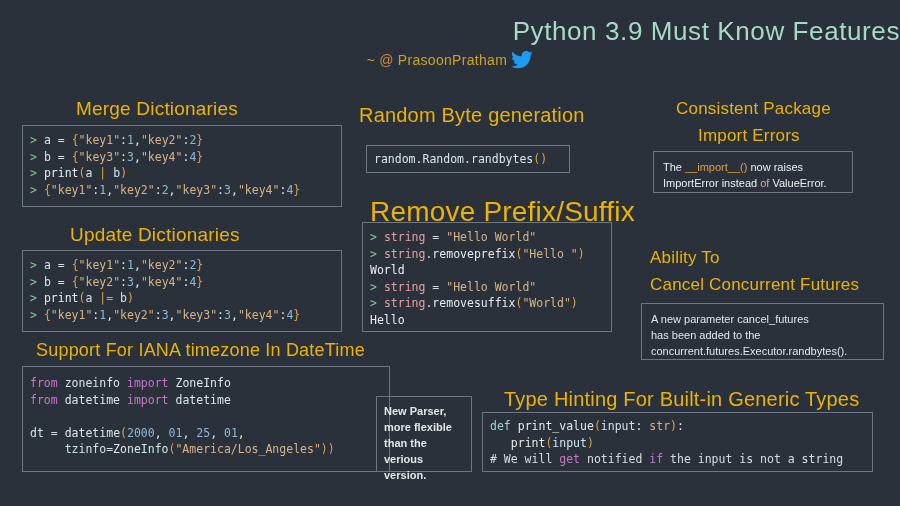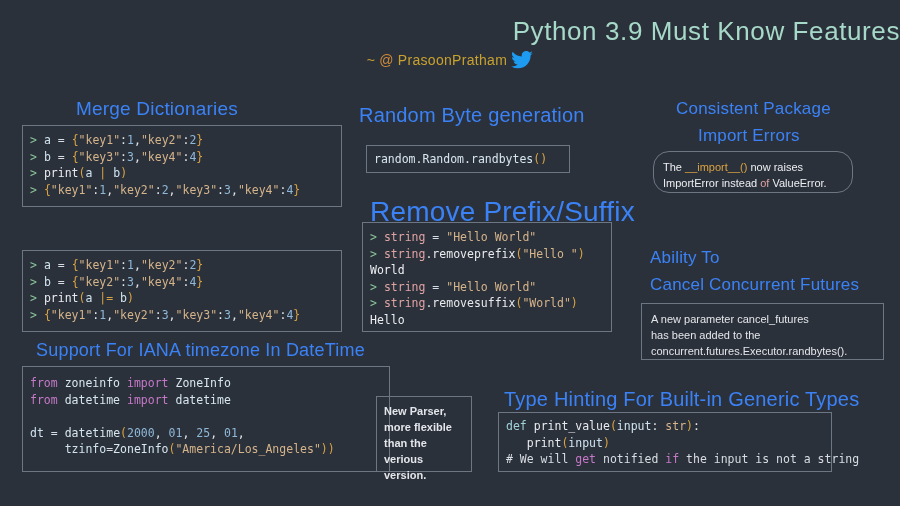--- a/index.html
+++ b/index.html
@@ -50,21 +50,21 @@
   .byline .handle { color: #c9a22e; }
   .byline .at { color: #d08a3a; }
   .twitter-bird { display: inline-block; line-height: 0; }
 
   
   .heading {
     position: absolute;
     font-family: "Liberation Sans", sans-serif;
     font-weight: 400;
     font-size: 19px;
-    color: #3b82f6;
+    color: #eab308;
     letter-spacing: 0.2px;
     white-space: nowrap;
   }
   .heading.small { font-size: 17px; }
 
   
   .box {
     position: absolute;
     border: 1px solid #6d7784;
     box-sizing: border-box;
@@ -128,20 +128,21 @@
   </div>
 
   <div class="heading" style="left:76px; top:98px;">Merge Dictionaries</div>
   <div class="box" style="left:22px; top:125px; width:320px; height:82px;">
     <div class="code"><span class="s-prompt">&gt;</span> <span class="s-var">a</span> <span class="s-op">=</span> <span class="s-brace">{</span><span class="s-str">"key1"</span>:<span class="s-num">1</span>,<span class="s-str">"key2"</span>:<span class="s-num">2</span><span class="s-brace">}</span>
 <span class="s-prompt">&gt;</span> <span class="s-var">b</span> <span class="s-op">=</span> <span class="s-brace">{</span><span class="s-str">"key3"</span>:<span class="s-num">3</span>,<span class="s-str">"key4"</span>:<span class="s-num">4</span><span class="s-brace">}</span>
 <span class="s-prompt">&gt;</span> <span class="s-fn">print</span><span class="s-brace">(</span><span class="s-var">a</span> <span class="s-brace">|</span> <span class="s-var">b</span><span class="s-brace">)</span>
 <span class="s-prompt">&gt;</span> <span class="s-brace">{</span><span class="s-str">"key1"</span>:<span class="s-num">1</span>,<span class="s-str">"key2"</span>:<span class="s-num">2</span>,<span class="s-str">"key3"</span>:<span class="s-num">3</span>,<span class="s-str">"key4"</span>:<span class="s-num">4</span><span class="s-brace">}</span></div>
   </div>
 
+  <div class="heading" style="left:70px; top:224px;">Update Dictionaries</div>
   <div class="box" style="left:22px; top:250px; width:320px; height:82px;">
     <div class="code"><span class="s-prompt">&gt;</span> <span class="s-var">a</span> <span class="s-op">=</span> <span class="s-brace">{</span><span class="s-str">"key1"</span>:<span class="s-num">1</span>,<span class="s-str">"key2"</span>:<span class="s-num">2</span><span class="s-brace">}</span>
 <span class="s-prompt">&gt;</span> <span class="s-var">b</span> <span class="s-op">=</span> <span class="s-brace">{</span><span class="s-str">"key2"</span>:<span class="s-num">3</span>,<span class="s-str">"key4"</span>:<span class="s-num">4</span><span class="s-brace">}</span>
 <span class="s-prompt">&gt;</span> <span class="s-fn">print</span><span class="s-brace">(</span><span class="s-var">a</span> <span class="s-brace">|=</span> <span class="s-var">b</span><span class="s-brace">)</span>
 <span class="s-prompt">&gt;</span> <span class="s-brace">{</span><span class="s-str">"key1"</span>:<span class="s-num">1</span>,<span class="s-str">"key2"</span>:<span class="s-num">3</span>,<span class="s-str">"key3"</span>:<span class="s-num">3</span>,<span class="s-str">"key4"</span>:<span class="s-num">4</span><span class="s-brace">}</span></div>
   </div>
 
   <div class="heading" style="left:359px; top:104px; font-size:20px;">Random Byte generation</div>
   <div class="box" style="left:366px; top:145px; width:204px; height:28px;">
     <div class="code" style="padding-top:5px;"><span class="s-mod">random</span>.<span class="s-mod">Random</span>.<span class="s-mod">randbytes</span><span class="s-brace">()</span></div>
@@ -152,21 +153,21 @@
     <div class="code"><span class="s-prompt">&gt;</span> <span class="s-obj">string</span> <span class="s-op">=</span> <span class="s-str">"Hello World"</span>
 <span class="s-prompt">&gt;</span> <span class="s-obj">string</span>.<span class="s-fn">removeprefix</span><span class="s-brace">(</span><span class="s-str">"Hello "</span><span class="s-brace">)</span>
 <span class="s-white">World</span>
 <span class="s-prompt">&gt;</span> <span class="s-obj">string</span> <span class="s-op">=</span> <span class="s-str">"Hello World"</span>
 <span class="s-prompt">&gt;</span> <span class="s-obj">string</span>.<span class="s-fn">removesuffix</span><span class="s-brace">(</span><span class="s-str">"World"</span><span class="s-brace">)</span>
 <span class="s-white">Hello</span></div>
   </div>
 
   <div class="heading small" style="left:676px; top:99px;">Consistent Package</div>
   <div class="heading small" style="left:698px; top:126px;">Import Errors</div>
-  <div class="box" style="left:653px; top:151px; width:200px; height:42px;border-radius:16px;">
+  <div class="box" style="left:653px; top:151px; width:200px; height:42px;">
     <div class="prose tight"><span class="s-white">The </span><span class="s-yellow">__import__()</span><span class="s-white"> now raises</span><br><span class="s-white">ImportError instead </span><span class="s-pink">of</span><span class="s-white"> ValueError.</span></div>
   </div>
 
   <div class="heading small" style="left:650px; top:248px;">Ability To</div>
   <div class="heading small" style="left:650px; top:275px;">Cancel Concurrent Futures</div>
   <div class="box" style="left:641px; top:303px; width:243px; height:57px;">
     <div class="prose tight"><span>A new parameter cancel_futures</span><br><span>has been added to the</span><br><span>concurrent.futures.Executor.randbytes().</span></div>
   </div>
 
   <div class="heading" style="left:36px; top:340px; font-size:18px;">Support For IANA timezone In DateTime</div>
@@ -176,19 +177,19 @@
 
 <span class="s-var">dt</span> <span class="s-op">=</span> <span class="s-mod">datetime</span><span class="s-brace">(</span><span class="s-num">2000</span>, <span class="s-num">01</span>, <span class="s-num">25</span>, <span class="s-num">01</span>,
      <span class="s-var">tzinfo</span><span class="s-op">=</span><span class="s-mod">ZoneInfo</span><span class="s-brace">(</span><span class="s-str">"America/Los_Angeles"</span><span class="s-brace">))</span></div>
   </div>
 
   <div class="box" style="left:376px; top:396px; width:96px; height:76px;font-weight:bold;">
     <div class="prose tight" style="padding:6px 7px;"><span>New Parser,</span><br><span> more flexible</span><br><span>than the</span><br><span> verious version.</span></div>
   </div>
 
   <div class="heading" style="left:504px; top:388px; font-size:20px;">Type Hinting For Built-in Generic Types</div>
-  <div class="box" style="left:482px; top:412px; width:334px; height:60px;margin-left:16px;">
+  <div class="box" style="left:482px; top:412px; width:391px; height:60px;">
     <div class="code" style="padding-top:5px;"><span class="s-def">def</span> <span class="s-fn">print_value</span><span class="s-brace">(</span><span class="s-var">input</span>: <span class="s-type">str</span><span class="s-brace">)</span>:
    <span class="s-fn">print</span><span class="s-brace">(</span><span class="s-var">input</span><span class="s-brace">)</span>
 <span class="s-cmt"># We will <span class="s-hl">get</span> notified <span class="s-hl">if</span> the input is not a string</span></div>
   </div>
 
 </div>
 
 </body></html>

